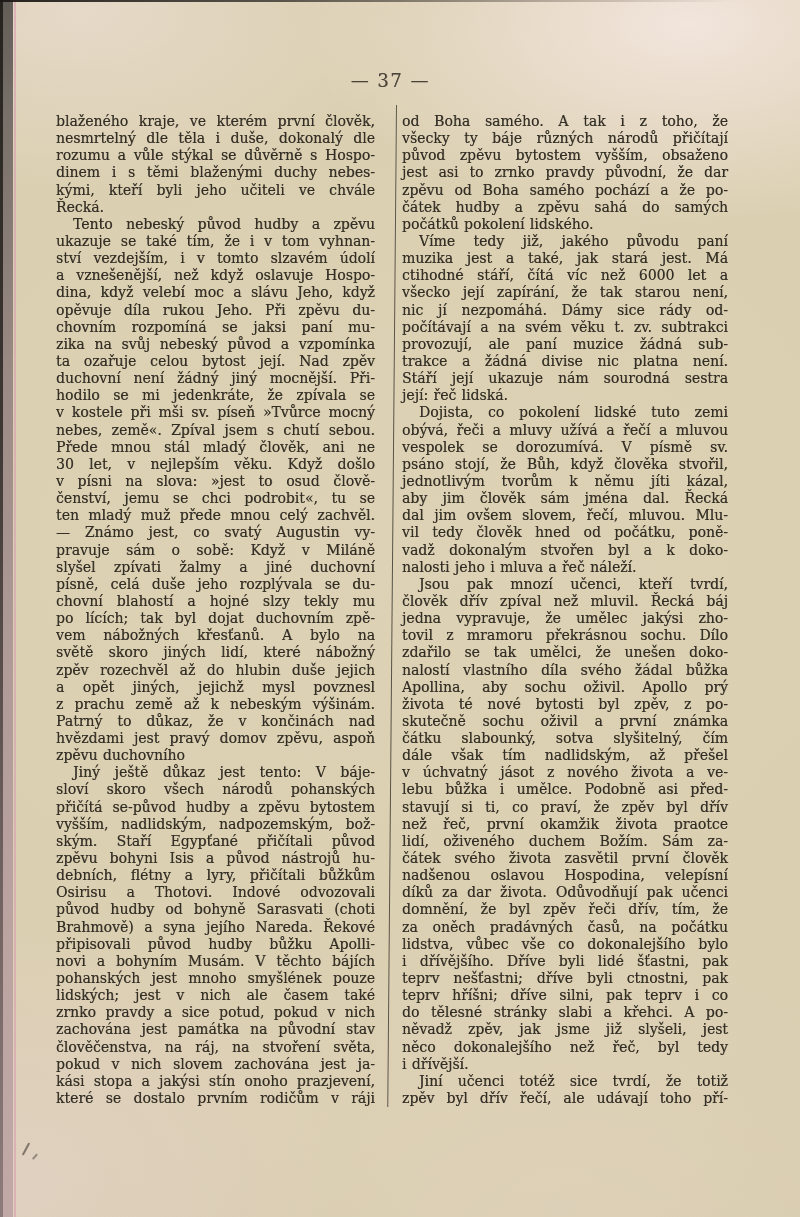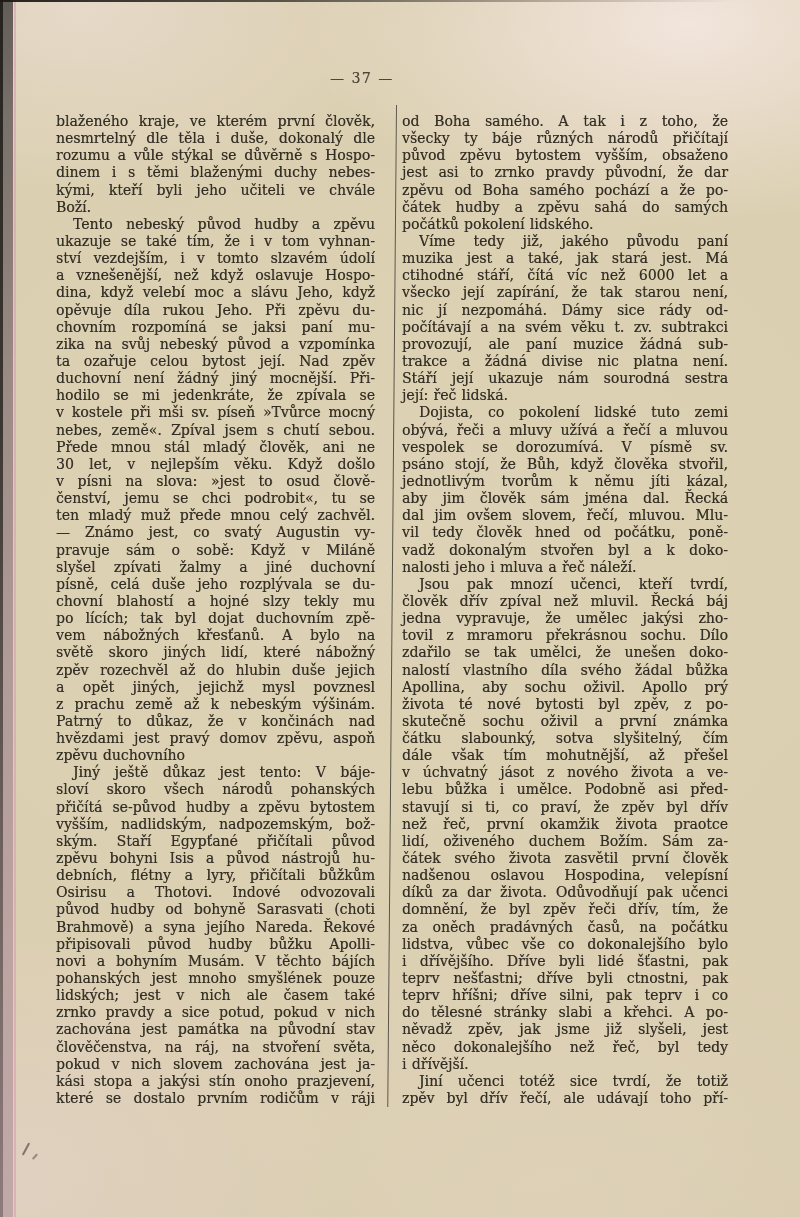--- a/index.html
+++ b/index.html
@@ -29,21 +29,21 @@
     position:absolute; left:14px; top:0; bottom:0; width:2px;
     background:#d9a7b2; opacity:.75;
   }
   .edge-top {
     position:absolute; left:0; top:0; height:2px; width:100%;
     background:linear-gradient(90deg, rgba(28,25,22,.95) 0%, rgba(55,50,45,.8) 35%, rgba(95,85,75,.35) 70%, rgba(95,85,75,0) 92%);
   }
 
   .page-number {
     position:absolute; left:330px; top:70px; width:100px;
-    text-align:left; font-size:14px; letter-spacing:1.5px;
+    text-align:right; font-size:18px; letter-spacing:1.5px;
     color:#45403490; color:#4a443a; 
     text-shadow:0.3px 0.3px 0.4px rgba(60,52,40,.45);
   }
 
   .divider {
     position:absolute; left:396px; top:105px; width:1.4px; height:1002px;
     background:linear-gradient(180deg,#4a443c 0%,#3f3a33 50%,#46403a 100%);
     transform:rotate(0.5deg); transform-origin:top left; opacity:.85;
   }
 
@@ -76,21 +76,21 @@
   <div class="page-number">— 37 —</div>
 
   <div class="divider"></div>
 
   <div class="col col-left">
       <div class="tline">blaženého kraje, ve kterém první člověk,</div>
       <div class="tline">nesmrtelný dle těla i duše, dokonalý dle</div>
       <div class="tline">rozumu a vůle stýkal se důvěrně s Hospo-</div>
       <div class="tline">dinem i s těmi blaženými duchy nebes-</div>
       <div class="tline">kými, kteří byli jeho učiteli ve chvále</div>
-      <div class="tline short">Boží.</div>
+      <div class="tline short">Řecká.</div>
       <div class="tline indent">Tento nebeský původ hudby a zpěvu</div>
       <div class="tline">ukazuje se také tím, že i v tom vyhnan-</div>
       <div class="tline">ství vezdejším, i v tomto slzavém údolí</div>
       <div class="tline">a vznešenější, než když oslavuje Hospo-</div>
       <div class="tline">dina, když velebí moc a slávu Jeho, když</div>
       <div class="tline">opěvuje díla rukou Jeho. Při zpěvu du-</div>
       <div class="tline">chovním rozpomíná se jaksi paní mu-</div>
       <div class="tline">zika na svůj nebeský původ a vzpomínka</div>
       <div class="tline">ta ozařuje celou bytost její. Nad zpěv</div>
       <div class="tline">duchovní není žádný jiný mocnější. Při-</div>
@@ -168,21 +168,21 @@
       <div class="tline indent">Jsou pak mnozí učenci, kteří tvrdí,</div>
       <div class="tline">člověk dřív zpíval než mluvil. Řecká báj</div>
       <div class="tline">jedna vypravuje, že umělec jakýsi zho-</div>
       <div class="tline">tovil z mramoru překrásnou sochu. Dílo</div>
       <div class="tline">zdařilo se tak umělci, že unešen doko-</div>
       <div class="tline">nalostí vlastního díla svého žádal bůžka</div>
       <div class="tline">Apollina, aby sochu oživil. Apollo prý</div>
       <div class="tline">života té nové bytosti byl zpěv, z po-</div>
       <div class="tline">skutečně sochu oživil a první známka</div>
       <div class="tline">čátku slabounký, sotva slyšitelný, čím</div>
-      <div class="tline">dále však tím mohutnější, až přešel</div>
+      <div class="tline">dále však tím nadlidským, až přešel</div>
       <div class="tline">v úchvatný jásot z nového života a ve-</div>
       <div class="tline">lebu bůžka i umělce. Podobně asi před-</div>
       <div class="tline">stavují si ti, co praví, že zpěv byl dřív</div>
       <div class="tline">než řeč, první okamžik života praotce</div>
       <div class="tline">lidí, oživeného duchem Božím. Sám za-</div>
       <div class="tline">čátek svého života zasvětil první člověk</div>
       <div class="tline">nadšenou oslavou Hospodina, velepísní</div>
       <div class="tline">díků za dar života. Odůvodňují pak učenci</div>
       <div class="tline">domnění, že byl zpěv řeči dřív, tím, že</div>
       <div class="tline">za oněch pradávných časů, na počátku</div>

